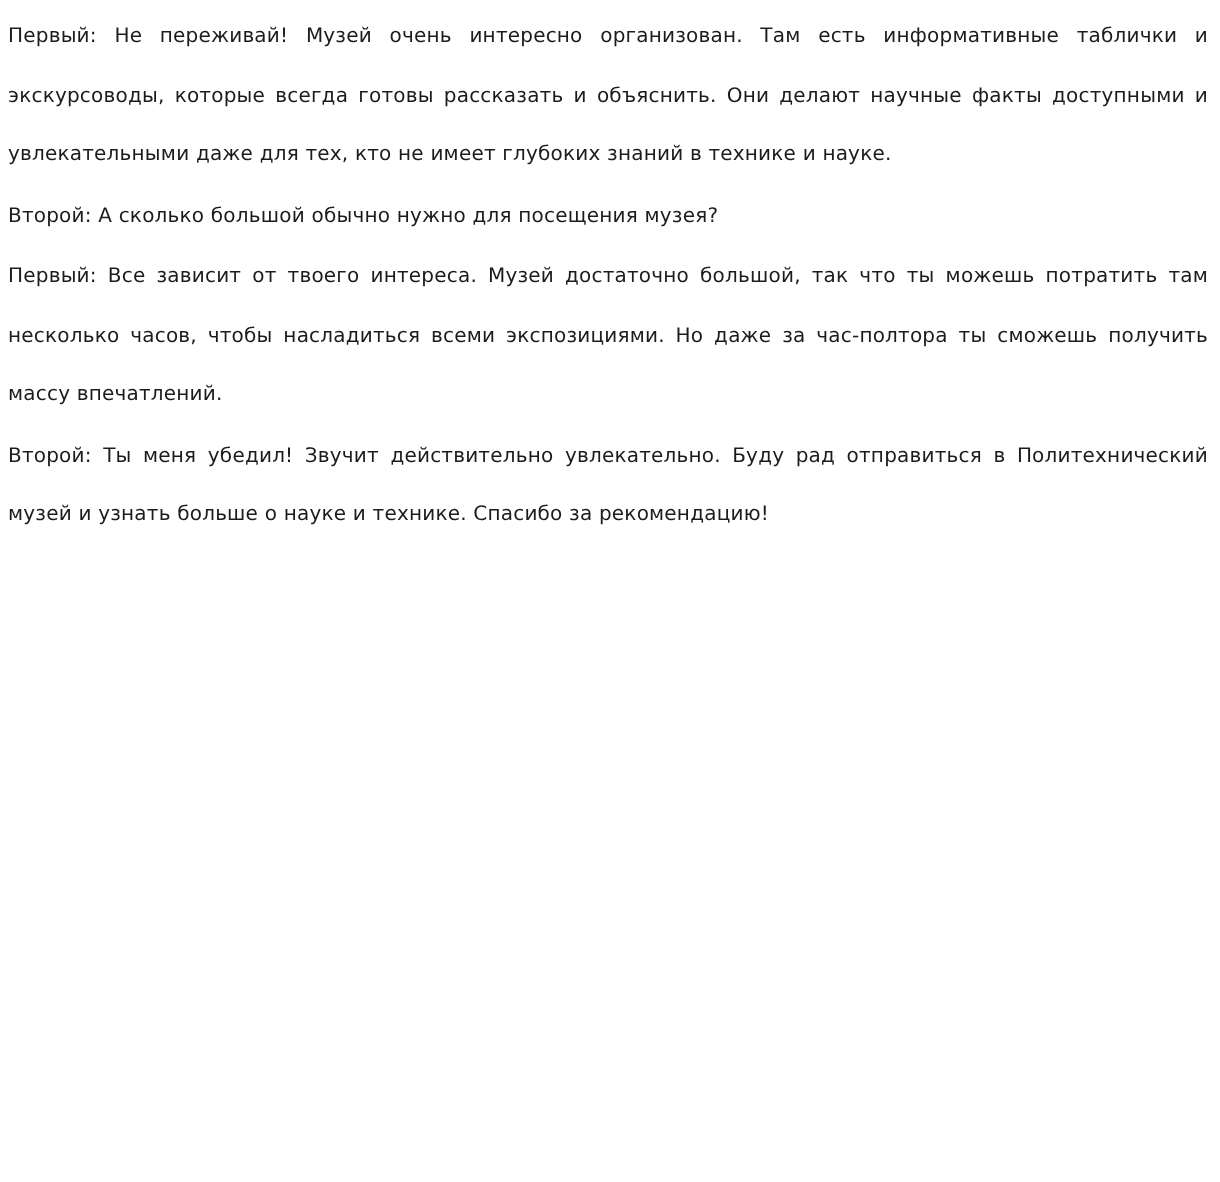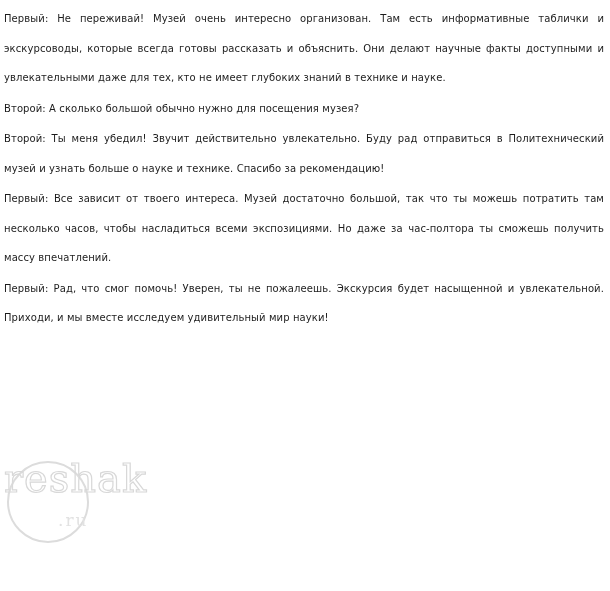--- a/index.html
+++ b/index.html
@@ -66,25 +66,17 @@
     letter-spacing: 2px;
   }
 </style>
 </head>
 <body>
 
 <div id="page">
 
   <p class="para">Первый: Не переживай! Музей очень интересно организован. Там есть информативные таблички и экскурсоводы, которые всегда готовы рассказать и объяснить. Они делают научные факты доступными и увлекательными даже для тех, кто не имеет глубоких знаний в технике и науке.</p>
   <p class="para">Второй: А сколько большой обычно нужно для посещения музея?</p>
+  <p class="para">Первый: Все зависит от твоего интереса. Музей достаточно большой, так что ты можешь потратить там несколько часов, чтобы насладиться всеми экспозициями. Но даже за час-полтора ты сможешь получить массу впечатлений.</p>
   <p class="para">Второй: Ты меня убедил! Звучит действительно увлекательно. Буду рад отправиться в Политехнический музей и узнать больше о науке и технике. Спасибо за рекомендацию!</p>
-  <p class="para">Первый: Все зависит от твоего интереса. Музей достаточно большой, так что ты можешь потратить там несколько часов, чтобы насладиться всеми экспозициями. Но даже за час-полтора ты сможешь получить массу впечатлений.</p>
-  <p class="para">Первый: Рад, что смог помочь! Уверен, ты не пожалеешь. Экскурсия будет насыщенной и увлекательной. Приходи, и мы вместе исследуем удивительный мир науки!</p>
 
-  <div class="watermark">
-    <svg class="wm-svg" width="190" height="160" viewBox="0 0 190 160" xmlns="http://www.w3.org/2000/svg">
-      <circle class="wm-circle" cx="48" cy="72" r="40"></circle>
-      <text class="wm-text" x="4" y="62">reshak</text>
-      <text class="wm-sub" x="58" y="96">.ru</text>
-    </svg>
-  </div>
 
 </div>
 
 </body></html>

